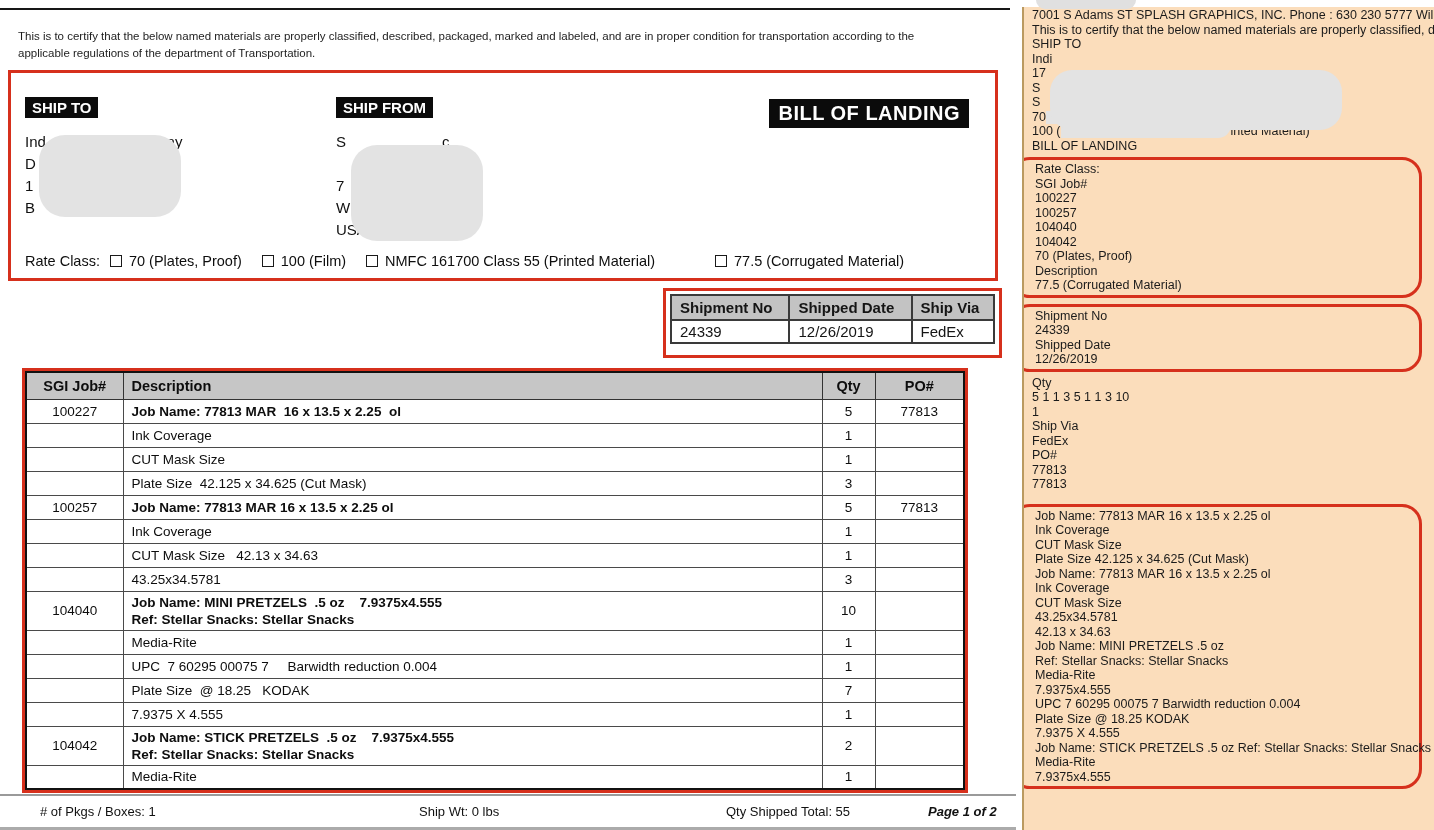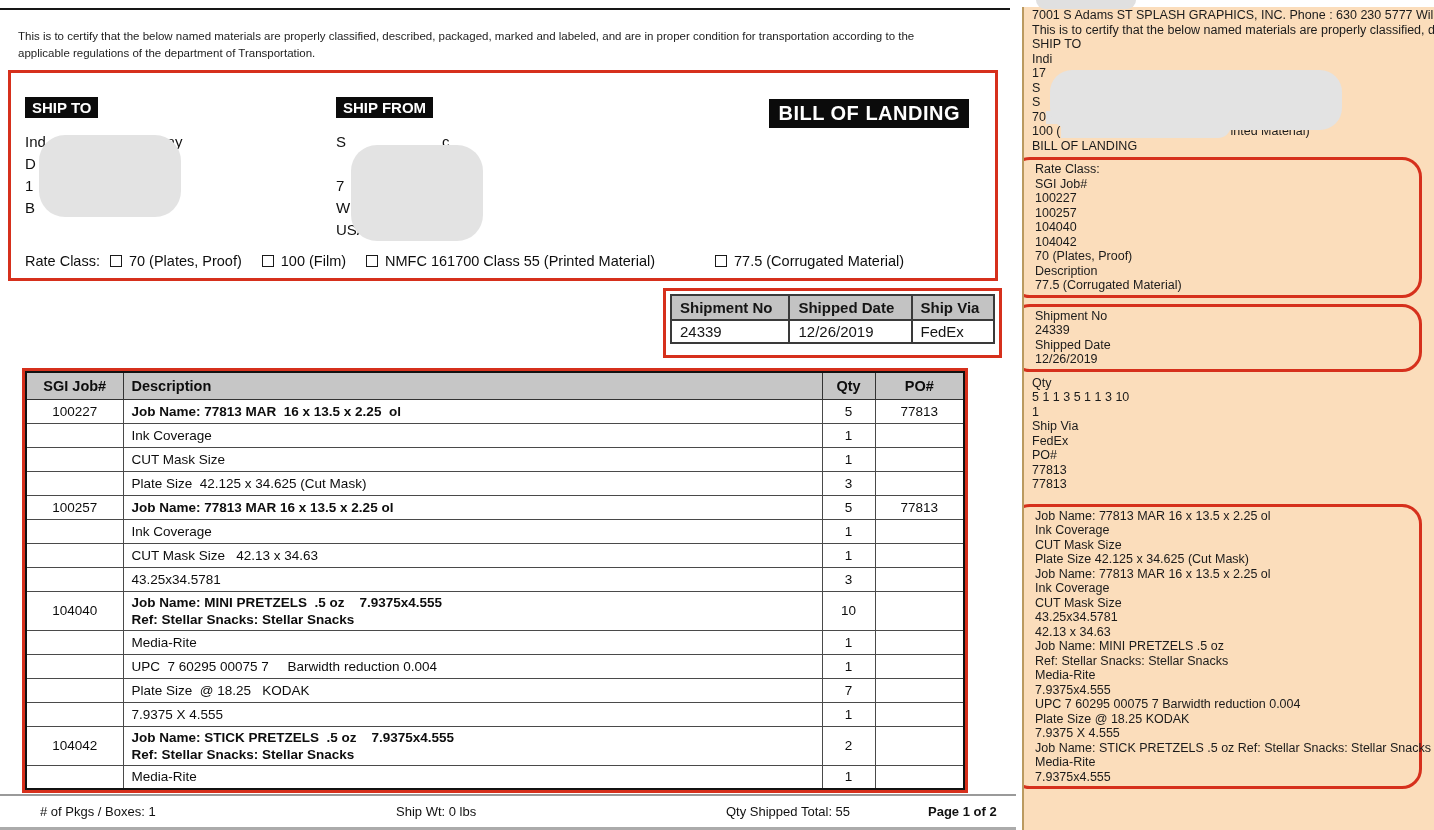--- a/index.html
+++ b/index.html
@@ -52,23 +52,23 @@
   table.main th.c-desc{text-align:left;padding-left:8px;}
   table.main td{border:1px solid #4a4a4a;text-align:center;height:24px;padding:2px 4px;}
   table.main td.c-desc{text-align:left;padding-left:8px;white-space:pre-wrap;line-height:17px;}
   table.main tr.bold td.c-desc{font-weight:bold;}
   .col-job{width:97px;}.col-qty{width:53px;}.col-po{width:89px;}
   
   .footline{position:absolute;left:0;top:794px;width:1016px;height:2px;background:#9a9a9a;}
   .bottomline{position:absolute;left:0;top:827px;width:1016px;height:3px;background:#ababab;}
   .foot-item{position:absolute;top:804px;font-size:13px;color:#111;}
   .f-pkgs{left:40px;}
-  .f-wt{left:396px;}
+  .f-wt{left:419px;}
   .f-qty{left:726px;}
-  .f-page{left:928px;font-weight:bold;}
+  .f-page{left:928px;font-weight:bold;font-style:italic;}
   
   .panel{
     position:absolute;left:1022px;top:0;width:412px;height:830px;
     background:var(--panel-bg);border-left:2px solid #bb9a60;
     padding-top:8px;font-size:12.5px;line-height:14.5px;color:#1b1b1b;overflow:hidden;
   }
   .ocr-line{padding-left:8px;white-space:nowrap;}
   .ocr-block.box{
     border:3px solid var(--red);border-radius:20px;
     margin:4px 12px 4px -14px;padding:2px 0 2px 14px;background:transparent;

